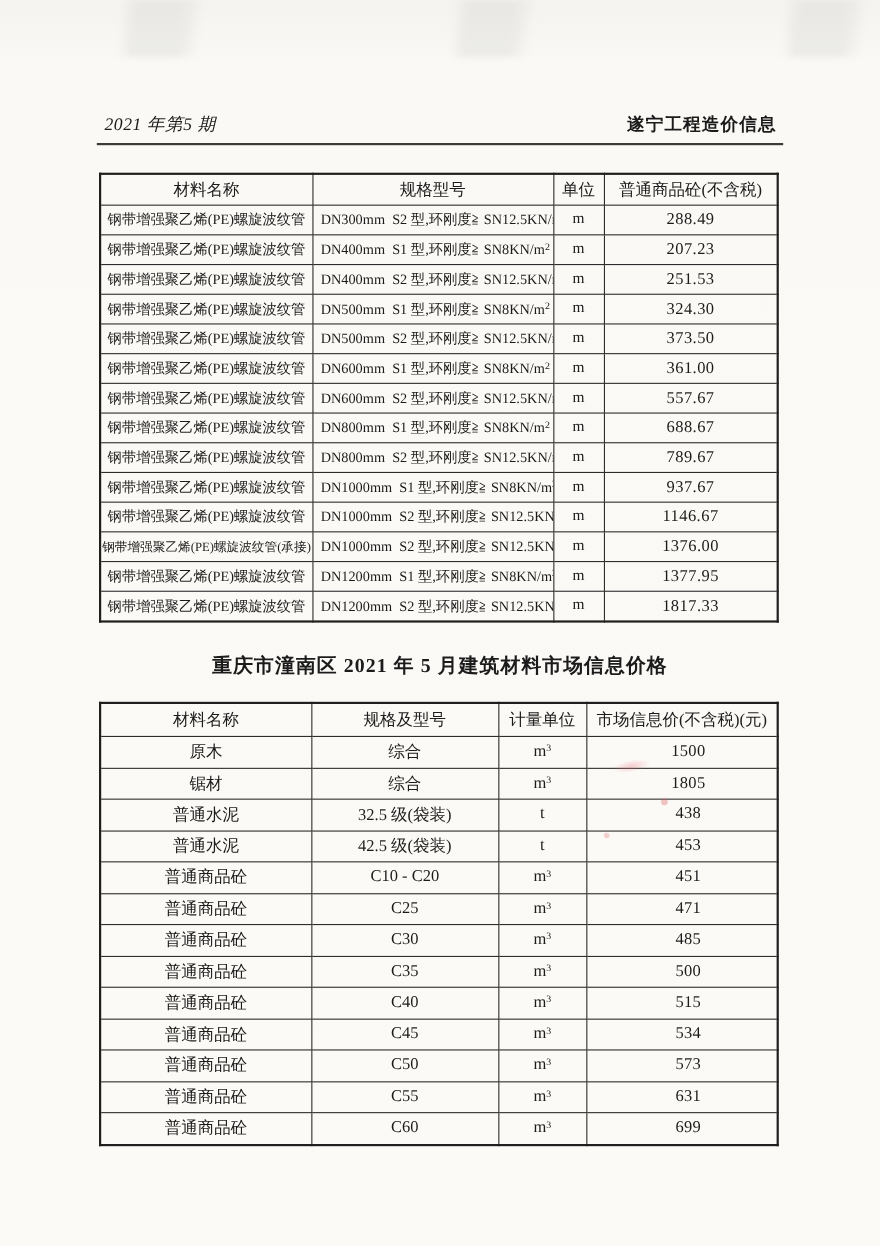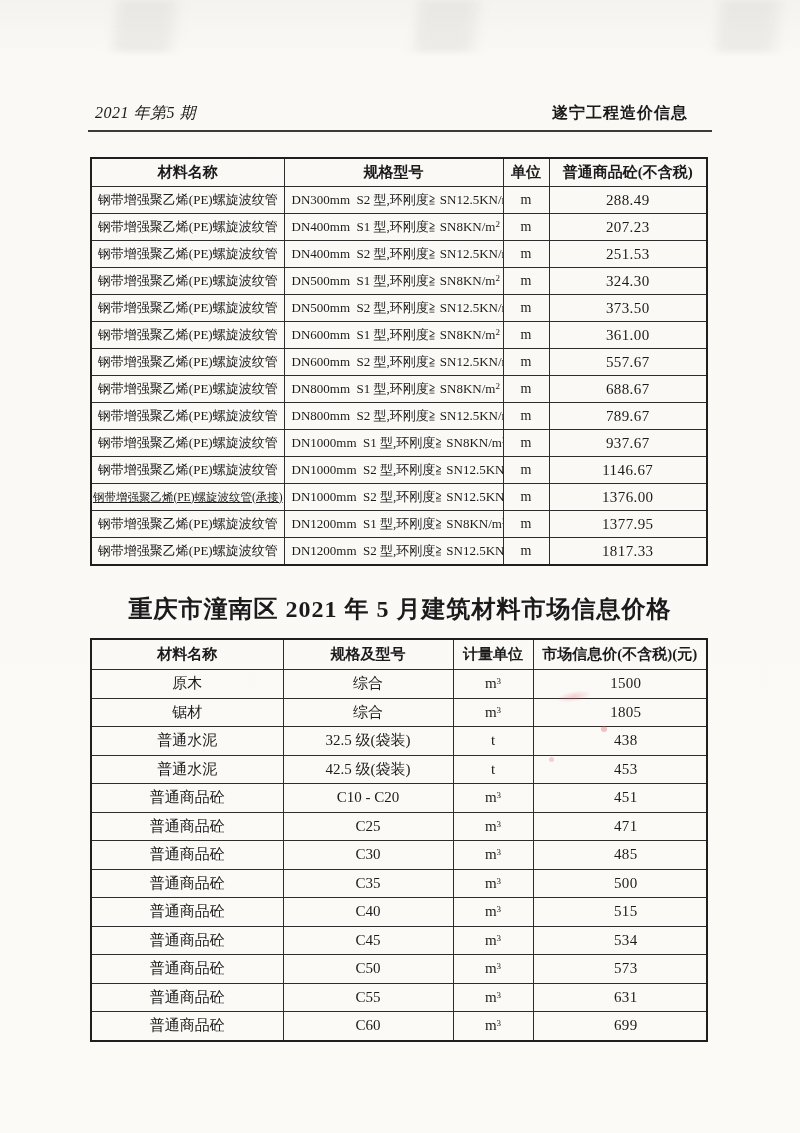--- a/index.html
+++ b/index.html
@@ -8,53 +8,53 @@
     background:linear-gradient(180deg,#f4f3f0 0%,#faf9f6 5%,#fbfaf7 100%);
     font-family:"Liberation Serif","DejaVu Serif",serif;
     color:#1b1b1b;
   }
   .smudge {
     position:absolute; top:0; left:0; width:800px; height:52px; pointer-events:none;
     background:repeating-linear-gradient(96deg,transparent 0 110px,rgba(150,148,140,0.12) 125px 165px,transparent 185px 300px);
     filter:blur(3px);
   }
   .hdr-left  { position:absolute; top:103px; left:95px;  font-size:16px; letter-spacing:0.5px;font-style:italic; }
-  .hdr-right { position:absolute; top:103px; right:112px; font-size:16px; font-weight:600; letter-spacing:1px; }
+  .hdr-right { position:absolute; top:103px; right:94px; font-size:16px; font-weight:600; letter-spacing:1px; }
   .hdr-rule  { position:absolute; top:130px; left:88px; width:624px; height:2px; background:#3c3b38; }
 
   table.tbl {
     position:absolute; left:90px; width:616px;
     border-collapse:collapse; table-layout:fixed;
     border:2px solid #1f1f1f;
   }
   #table1 { top:157px; }
   #table2 { top:638px; }
   .tbl th, .tbl td {
     border:1px solid #2d2d2d; text-align:center; vertical-align:middle;
     overflow:hidden; white-space:nowrap; padding:0;
   }
-  .tbl th { font-weight:700;margin-left:19px; }
+  .tbl th { font-weight:400;margin-left:19px; }
 
   #table1 th { height:27px; font-size:15px; }
   #table1 td { height:26px; }
   #table1 td.c-name { font-size:13px; }
-  #table1 td.c-name.long { font-size:11.5px;text-decoration:underline; }
+  #table1 td.c-name.long { font-size:11.5px; }
   #table1 td.c-spec { text-align:left; padding-left:7px; font-size:13px; }
   #table1 td.c-unit { font-size:14px; }
   #table1 td.c-price { font-size:15px; letter-spacing:0.4px; }
 
   #table2 th { height:29px; font-size:15px; }
   #table2 td { height:27.5px; font-size:15px; }
   #table2 td.c-price { letter-spacing:0.3px;padding-left:12px; }
 
   sup { font-size:9px; line-height:0; vertical-align:4px; }
 
   .section-title {
     position:absolute; top:593px; left:0; width:800px; text-align:center;
-    font-size:24px; font-weight:700; letter-spacing:1px;
+    font-size:18px; font-weight:700; letter-spacing:1px;
   }
   .footer { position:absolute; top:1041px; right:110px; font-size:14px; letter-spacing:0.5px; color:#222; }
   .footer .pg { font-size:15px; margin-left:7px; }
 
   .mark-e { position:absolute; pointer-events:none; }
   .mark1 { left:556px; top:691px; width:36px; height:11px; border-radius:50%;
            background:radial-gradient(ellipse,rgba(235,120,130,0.35),transparent 70%); transform:rotate(-10deg); }
   .mark2 { left:601px; top:726px; width:6px; height:6px; border-radius:50%; background:rgba(220,90,90,0.35); filter:blur(0.5px); }
   .mark3 { left:549px; top:757px; width:5px; height:5px; border-radius:50%; background:rgba(225,110,110,0.3); filter:blur(0.5px); }
 </style>

